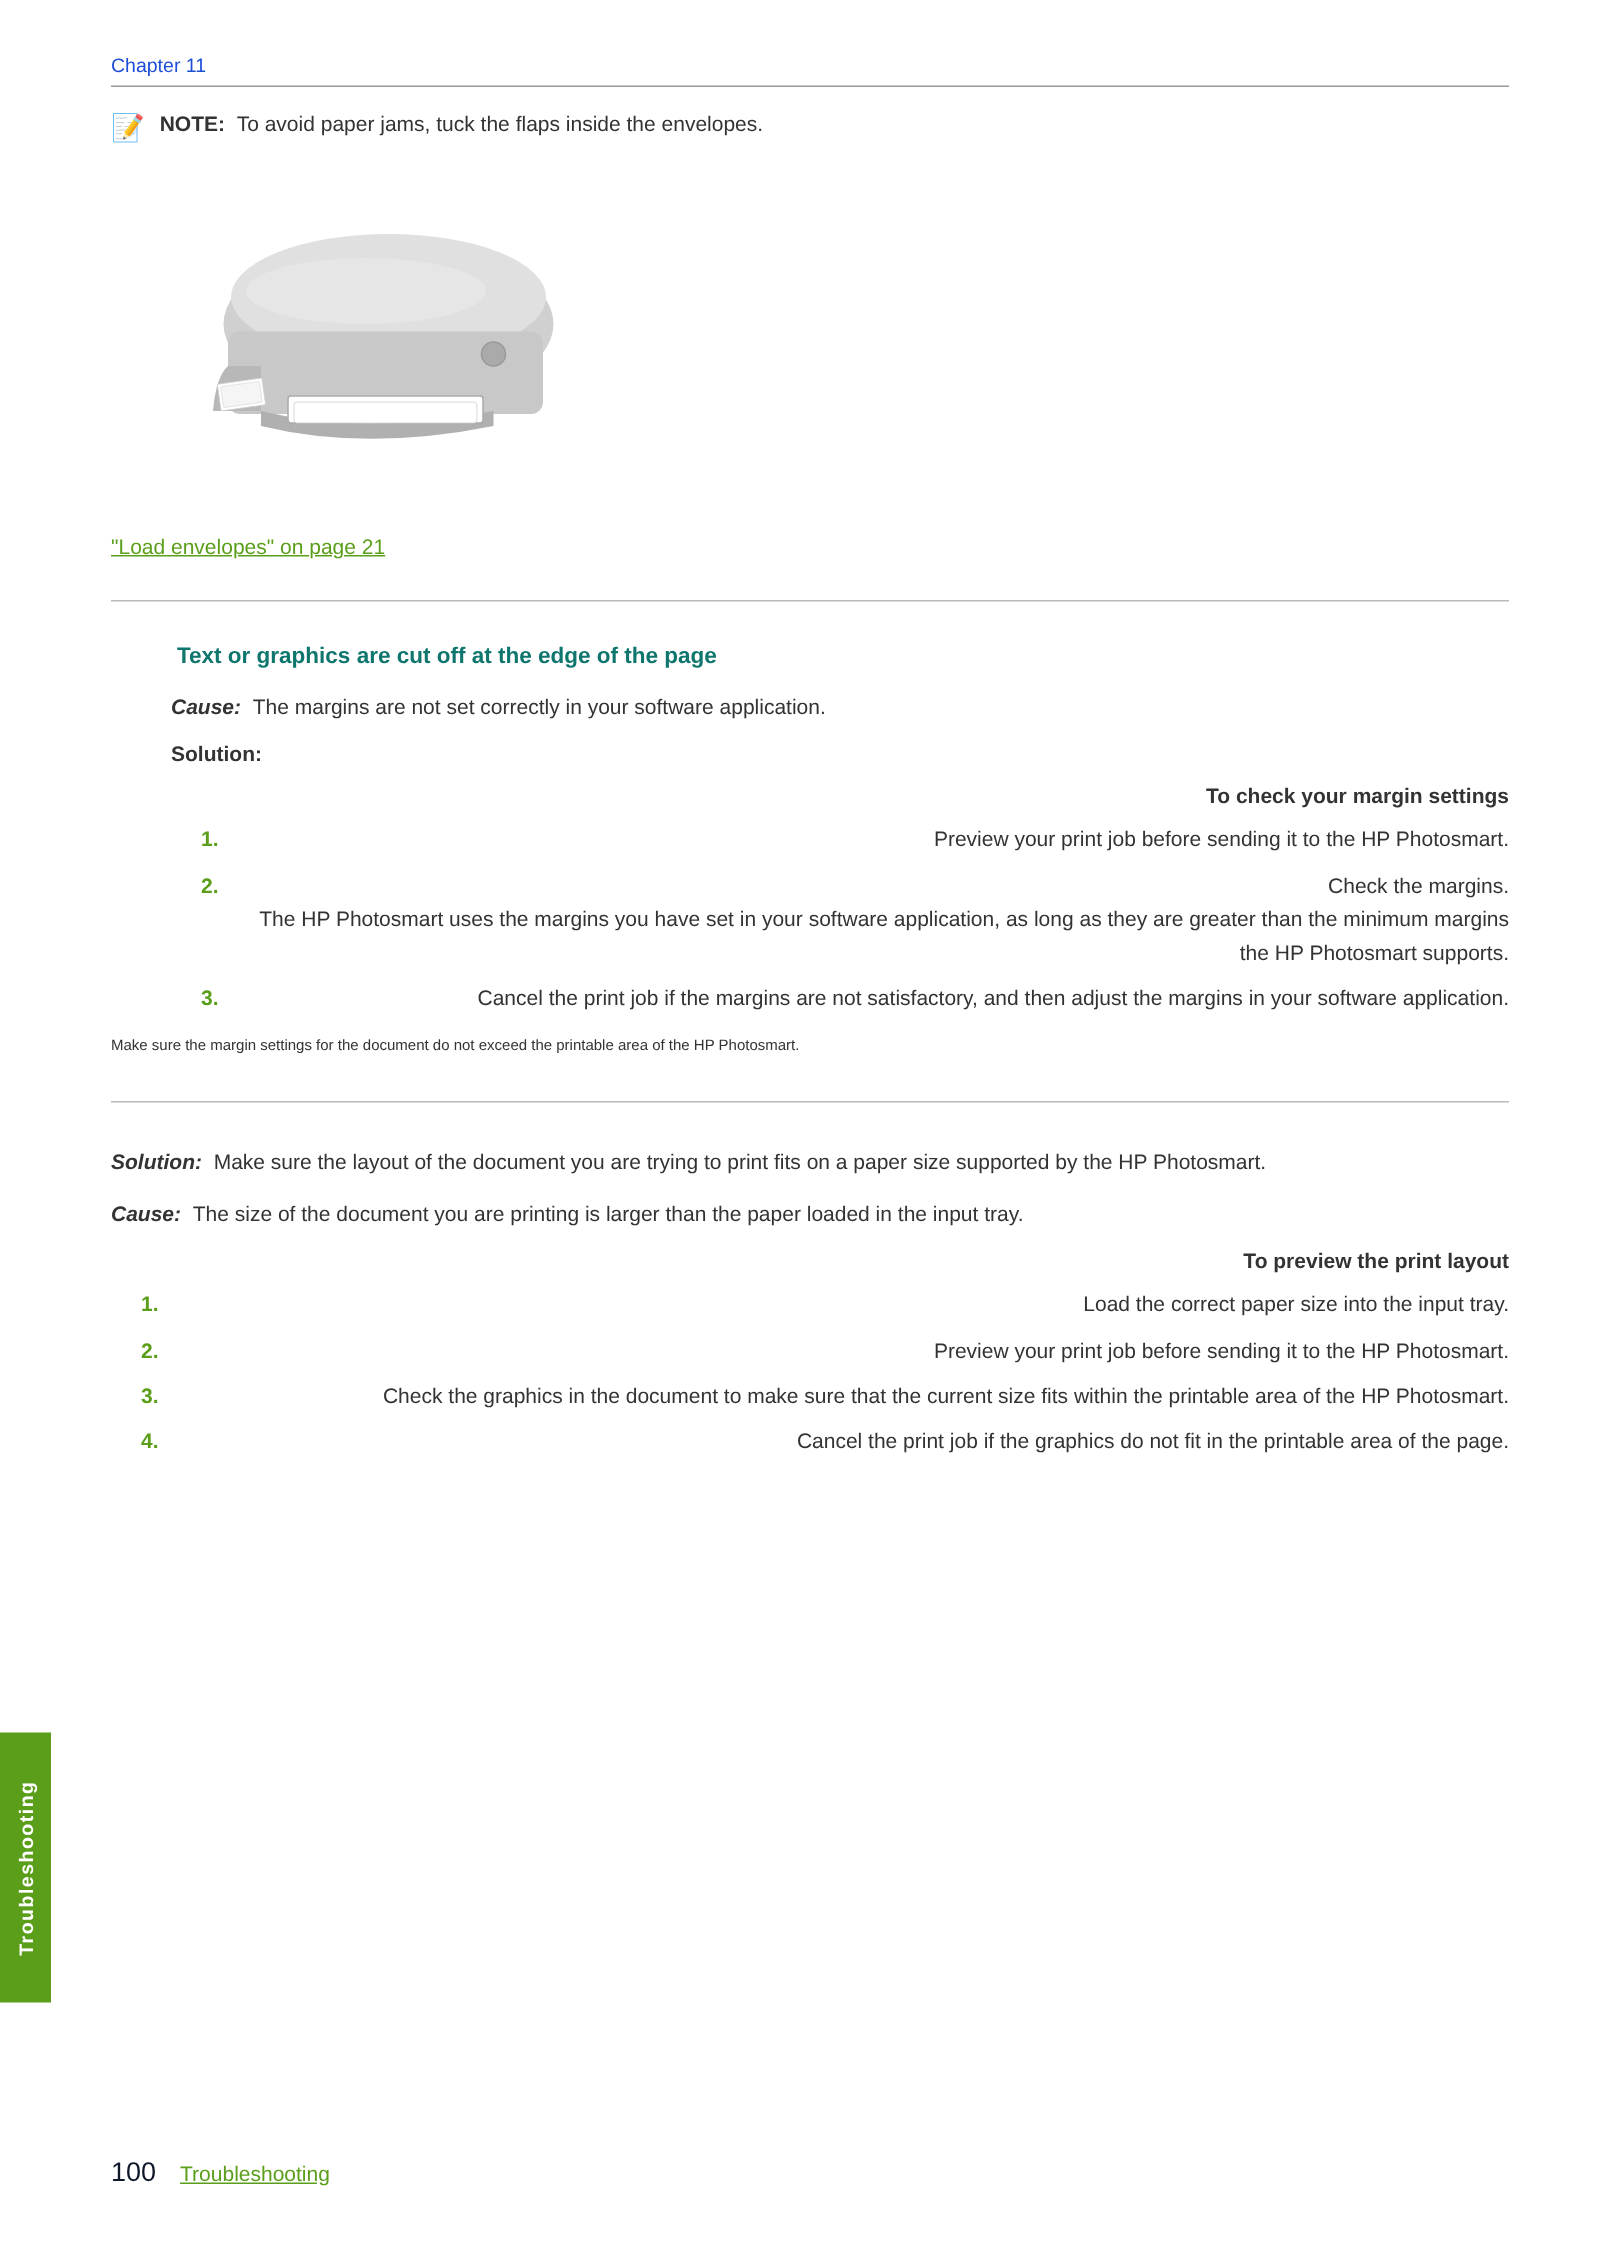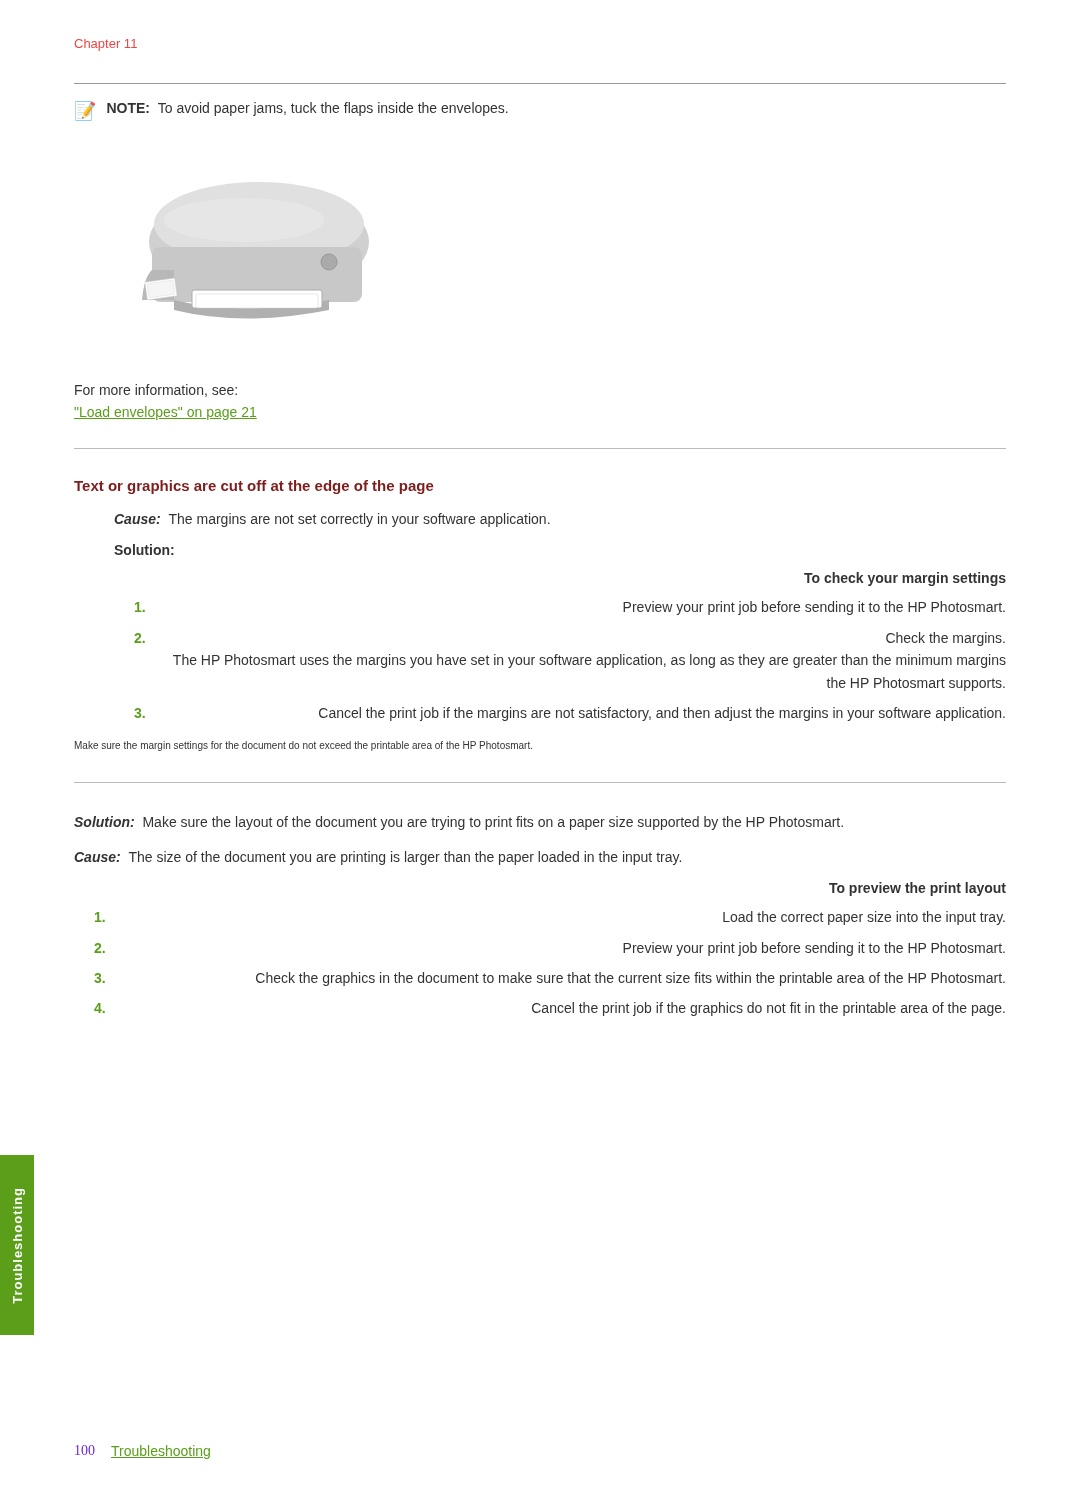--- a/index.html
+++ b/index.html
@@ -15,23 +15,23 @@
     }
 
     .page-container {
       width: 1080px;
       min-height: 1495px;
       padding: 36px 74px 60px 74px;
       position: relative;
     }
 
     .chapter-label {
-      color: #ef4444;
+      color: #1d4ed8;
       font-size: 13px;
-      margin-bottom: 32px;
+      margin-bottom: 6px;
     }
 
     .top-divider {
       border: none;
       border-top: 1px solid #999;
       margin-bottom: 16px;
     }
 
     .note-block {
       display: flex;
@@ -79,24 +79,25 @@
       font-size: 14px;
     }
 
     .section-divider {
       border: none;
       border-top: 1px solid #bbb;
       margin: 28px 0;
     }
 
     .section-heading {
-      color: #7f1d1d;
+      color: #0f766e;
       font-size: 15px;
       font-weight: bold;
       margin-bottom: 14px;
+      margin-left: 44px;
     }
 
     .cause-block {
       margin-bottom: 12px;
       font-size: 14px;
       line-height: 1.6;
     }
 
     .cause-block .label {
       font-weight: bold;
@@ -180,23 +181,22 @@
       position: absolute;
       bottom: 36px;
       left: 74px;
       right: 74px;
       display: flex;
       align-items: center;
       gap: 16px;
     }
 
     .page-number {
-      font-size: 14px;
-      color: #6d28d9;
-      font-family: Liberation Serif, serif;
+      font-size: 18px;
+      color: #0f172a;
     }
 
     .footer-link {
       color: #5a9e1a;
       font-size: 14px;
       text-decoration: underline;
     }
   </style>
 </head>
 <body>
@@ -238,21 +238,20 @@
       <ellipse cx="130" cy="68" rx="80" ry="22" fill="rgba(255,255,255,0.2)"></ellipse>
 
       <path d="M38 118 Q30 125 28 148 L60 148 L60 118 Z" fill="#b8b8b8"></path>
 
       <rect x="32" y="128" width="30" height="18" rx="1" fill="white" stroke="#ccc" stroke-width="0.5" transform="rotate(-8 47 137)"></rect>
       <rect x="34" y="130" width="26" height="14" rx="1" fill="#f5f5f5" stroke="#ddd" stroke-width="0.5" transform="rotate(-8 47 137)"></rect>
     </svg>
   </div>
 
   
-  <p class="for-more-info">For more information, see:</p>
   <a class="link-text" href="#">"Load envelopes" on page 21</a>
 
   
   <hr class="section-divider">
 
   
   <div class="section-heading">Text or graphics are cut off at the edge of the page</div>
 
   <div class="indented-section">
 

